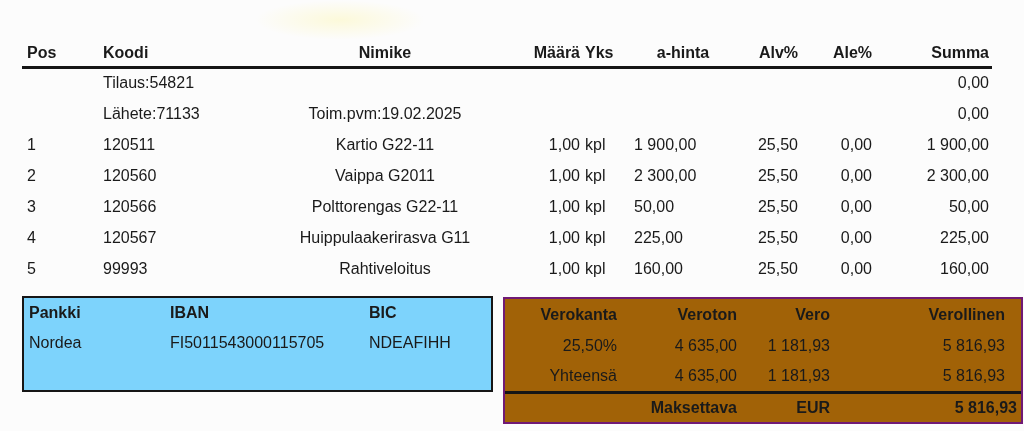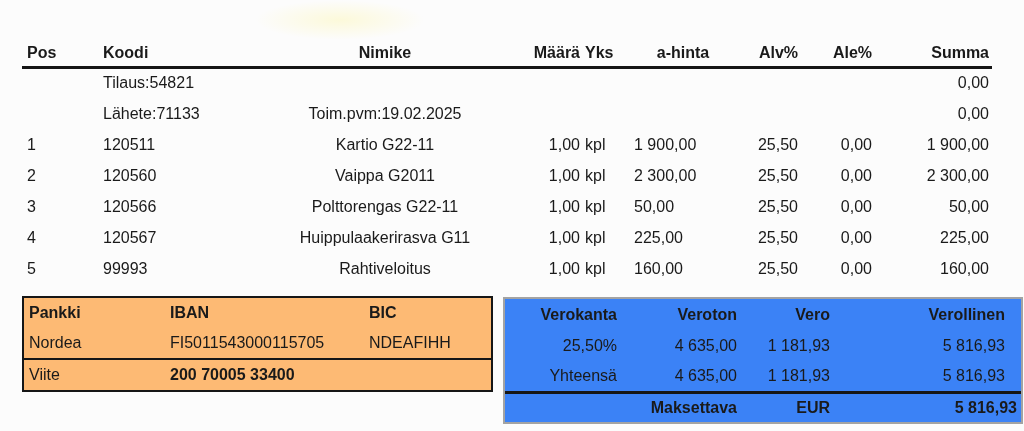--- a/index.html
+++ b/index.html
@@ -30,34 +30,34 @@
   .c-nimike { text-align: center;  padding-left: 4px !important; }
   .c-maara  { text-align: right; }
   .c-yks    { text-align: left;  padding-left: 5px !important; }
   .c-ahinta { }
   .c-alv    { text-align: right; }
   .c-ale    { text-align: right; }
   .c-summa  { text-align: right; padding-right: 3px !important; }
   
   .bank-box {
     position: absolute; left: 22px; top: 296px; width: 471px; height: 96px;
-    border: 2px solid #161616; background: #fdba74;
+    border: 2px solid #161616; background: #7dd3fc;
   }
   .bank-row {
     display: grid; grid-template-columns: 146px 199px 1fr;
     height: 30px; line-height: 30px; white-space: nowrap;
   }
   .bank-row > span:first-child { padding-left: 5px; }
   .bank-head { font-weight: bold; }
   .viite-row { border-top: 2px solid #161616; }
   .bold { font-weight: bold; }
   
   .tax-box {
     position: absolute; left: 503px; top: 297px; width: 520px; height: 127px;
-    border: 2px solid #a3a3a3; background: #3b82f6;
+    border: 2px solid #701a75; background: #a16207;
   }
   .tax-row {
     display: grid; grid-template-columns: 112px 120px 93px 1fr;
     height: 31px; line-height: 31px; white-space: nowrap;
   }
   .tax-row > span { text-align: right; }
   .tax-row > span:last-child { padding-right: 16px; }
   .tax-head { font-weight: bold; }
   .tax-row.r2 { height: 30px; line-height: 30px; }
   .tax-total {
@@ -183,25 +183,20 @@
   <div class="bank-row bank-head">
     <span>Pankki</span>
     <span>IBAN</span>
     <span>BIC</span>
   </div>
   <div class="bank-row">
     <span>Nordea</span>
     <span>FI5011543000115705</span>
     <span>NDEAFIHH</span>
   </div>
-  <div class="bank-row viite-row">
-    <span>Viite</span>
-    <span class="bold">200 70005 33400</span>
-    <span></span>
-  </div>
 </div>
 
 <div class="tax-box">
   <div class="tax-row tax-head">
     <span>Verokanta</span>
     <span>Veroton</span>
     <span>Vero</span>
     <span>Verollinen</span>
   </div>
   <div class="tax-row">

